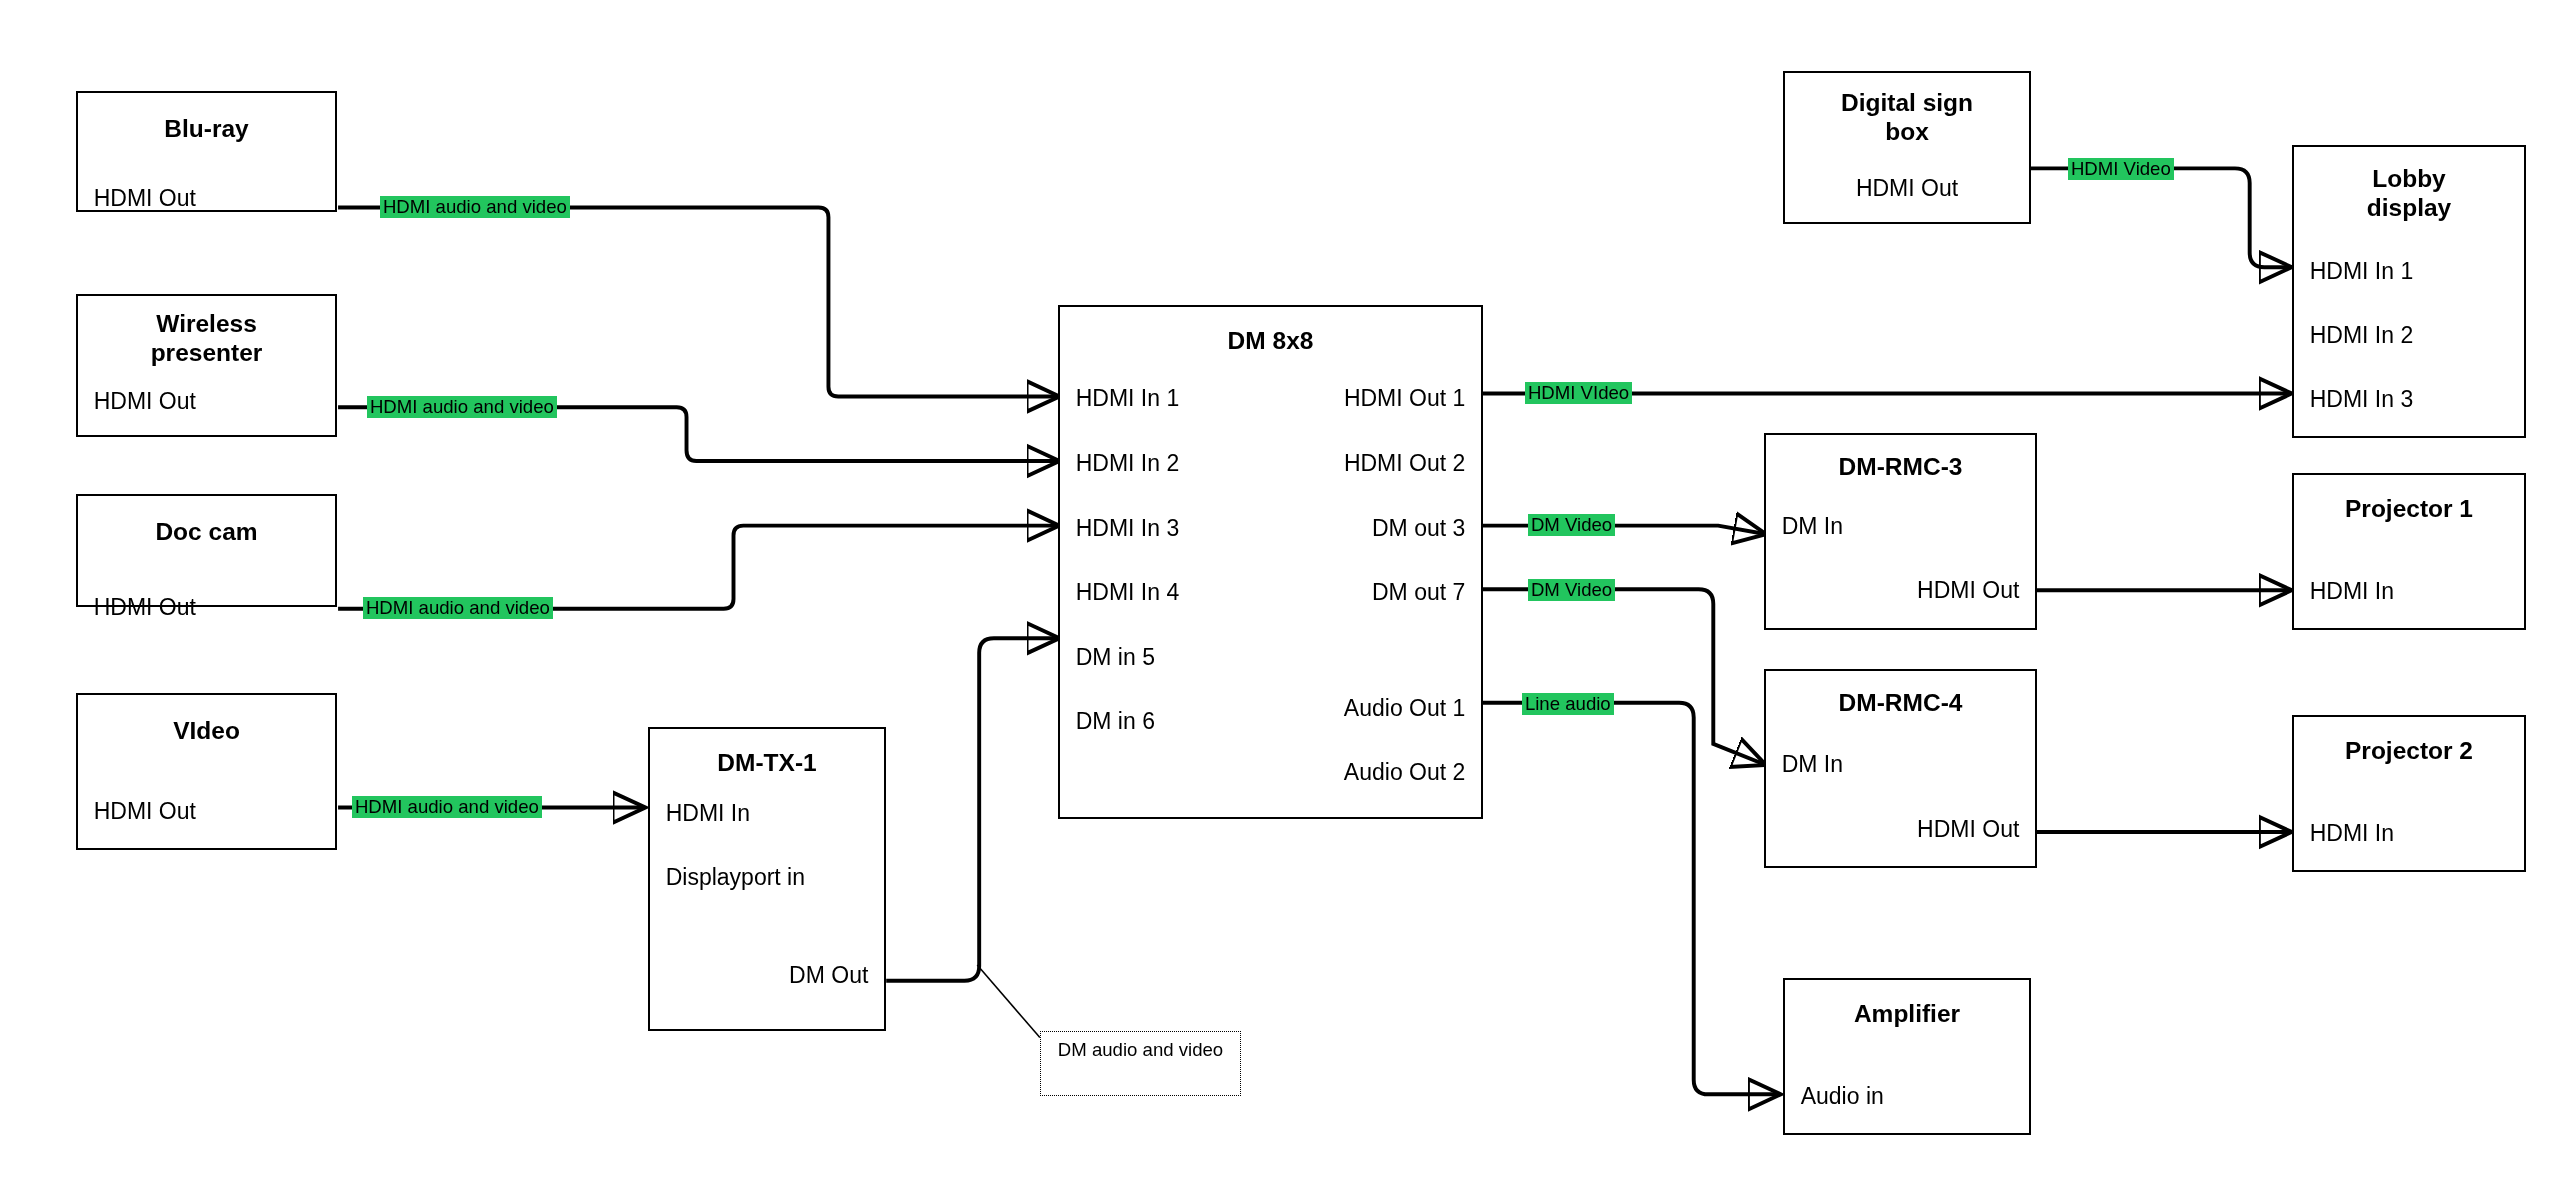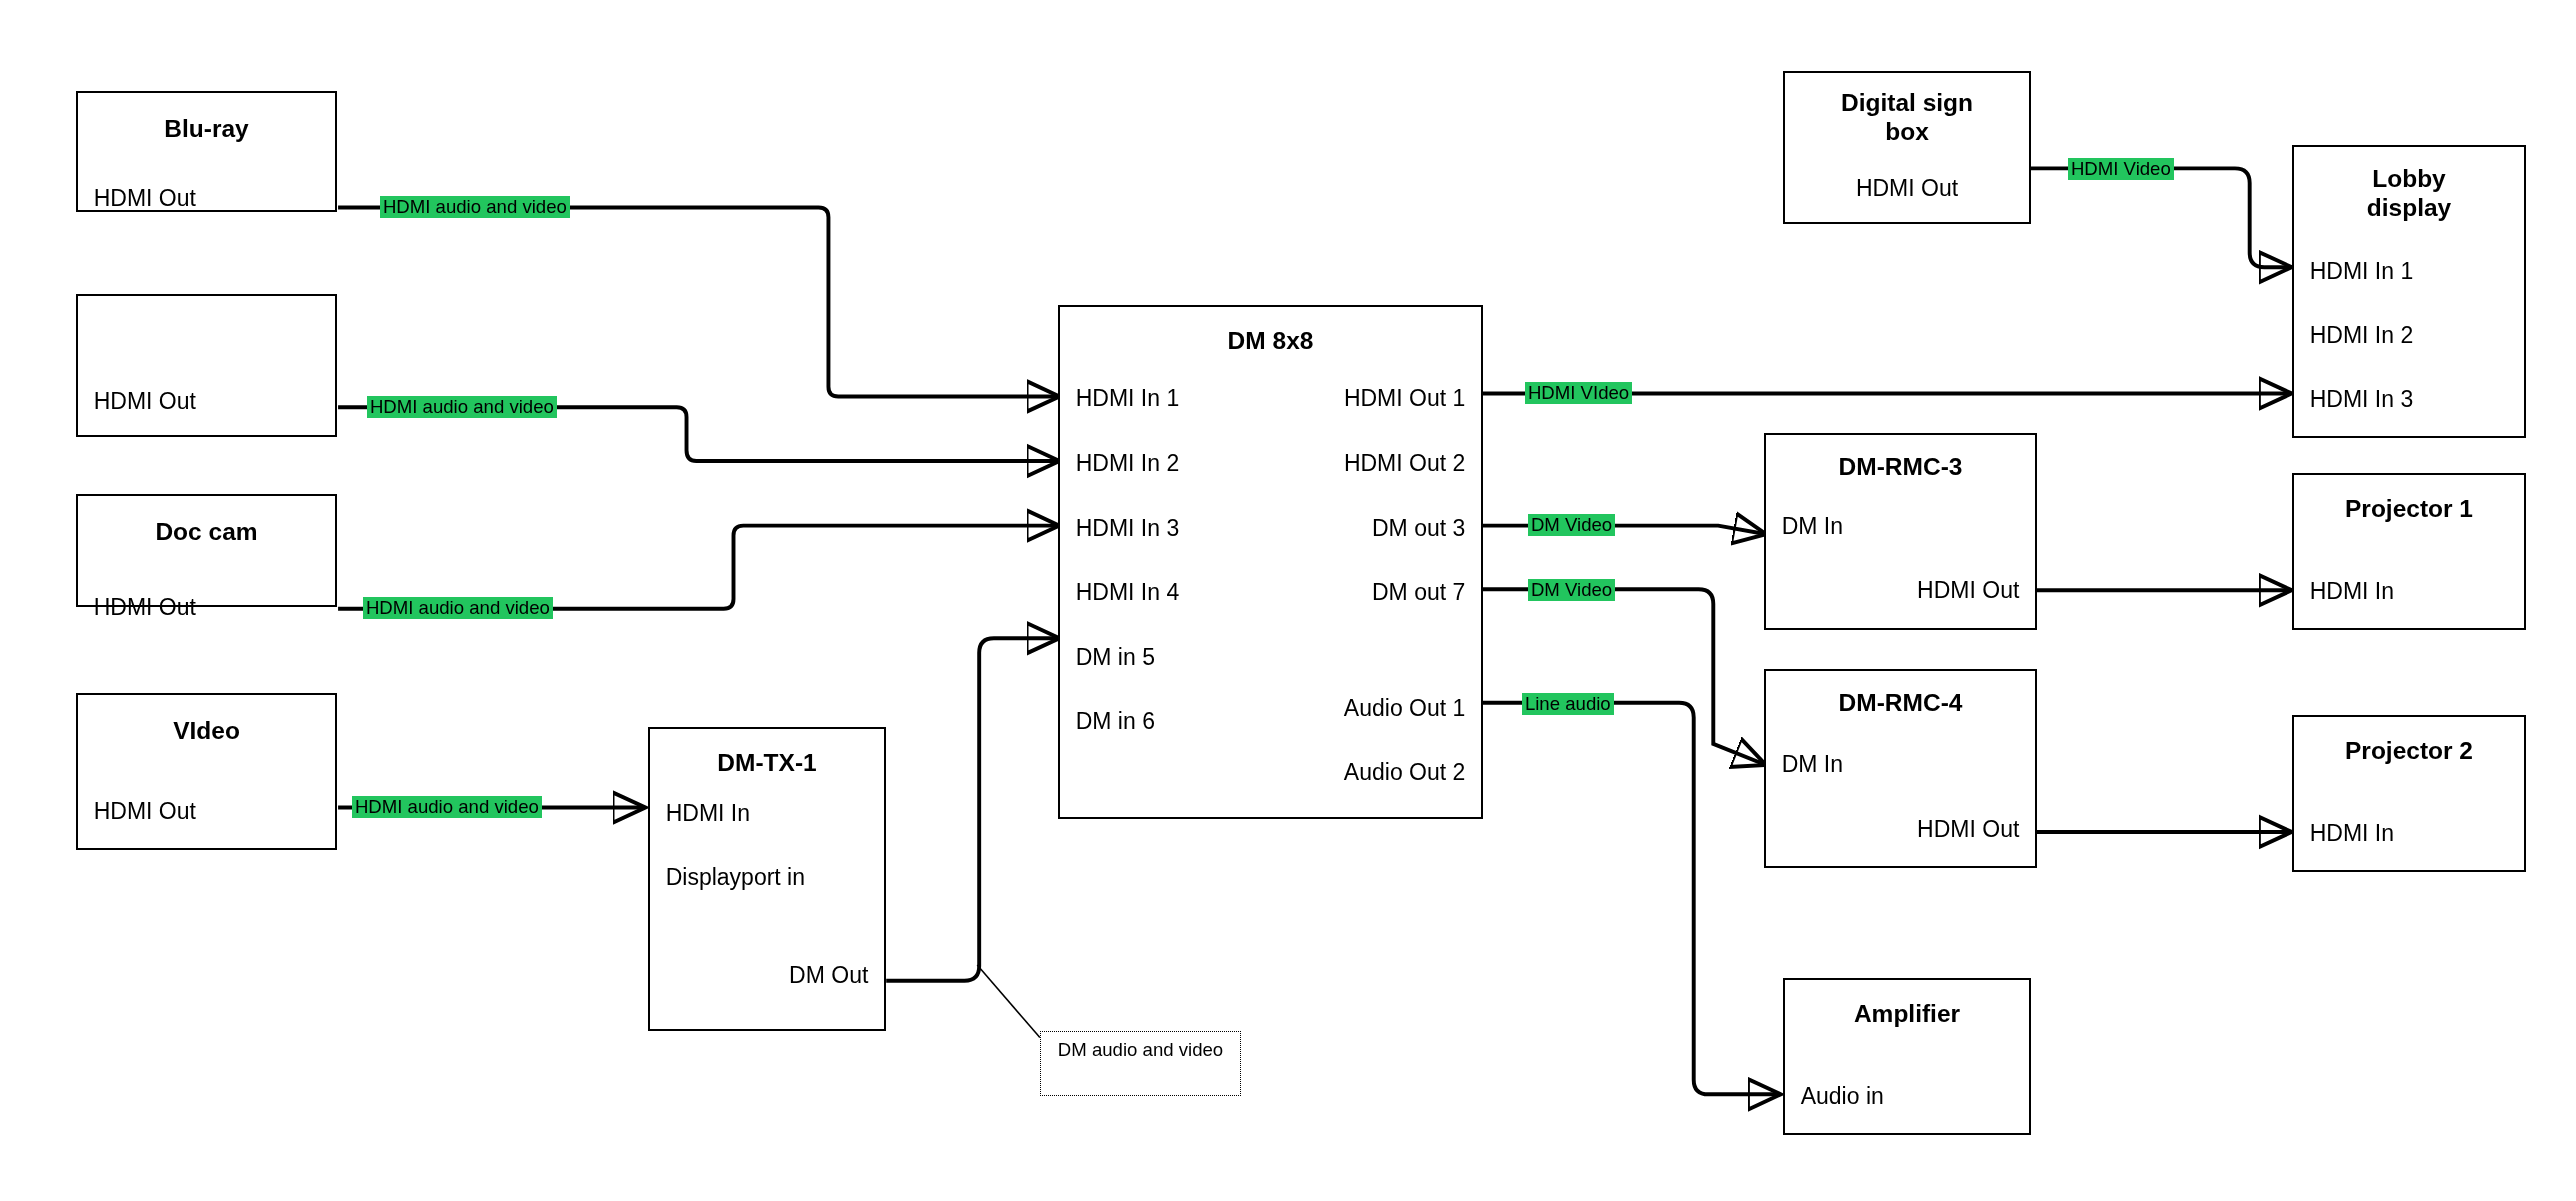--- a/index.html
+++ b/index.html
@@ -117,20 +117,21 @@
 
     <path class="thick" d="M1514,718 L1715,718 Q1730,718 1730,733 L1730,1103 Q1730,1118 1745,1118 L1815,1118" marker-end="url(#arrow)"></path>
   </svg>
 
   <div class="box" style="left:76px; top:91px; width:261px; height:121px;">
     <div class="box-title" style="top:21.5px;">Blu-ray</div>
     <div class="port left" style="top:92px;">HDMI Out</div>
   </div>
 
   <div class="box" style="left:76px; top:294px; width:261px; height:143px;">
+    <div class="box-title" style="top:13.7px; padding:0 23.5px;">Wireless presenter</div>
     <div class="port left" style="top:92px;">HDMI Out</div>
   </div>
 
   <div class="box" style="left:76px; top:494px; width:261px; height:113px;">
     <div class="box-title" style="top:21.5px;">Doc cam</div>
     <div class="port left" style="top:98px;">HDMI Out</div>
   </div>
 
   <div class="box" style="left:76px; top:693px; width:261px; height:157px;">
     <div class="box-title" style="top:21.5px;">VIdeo</div>

